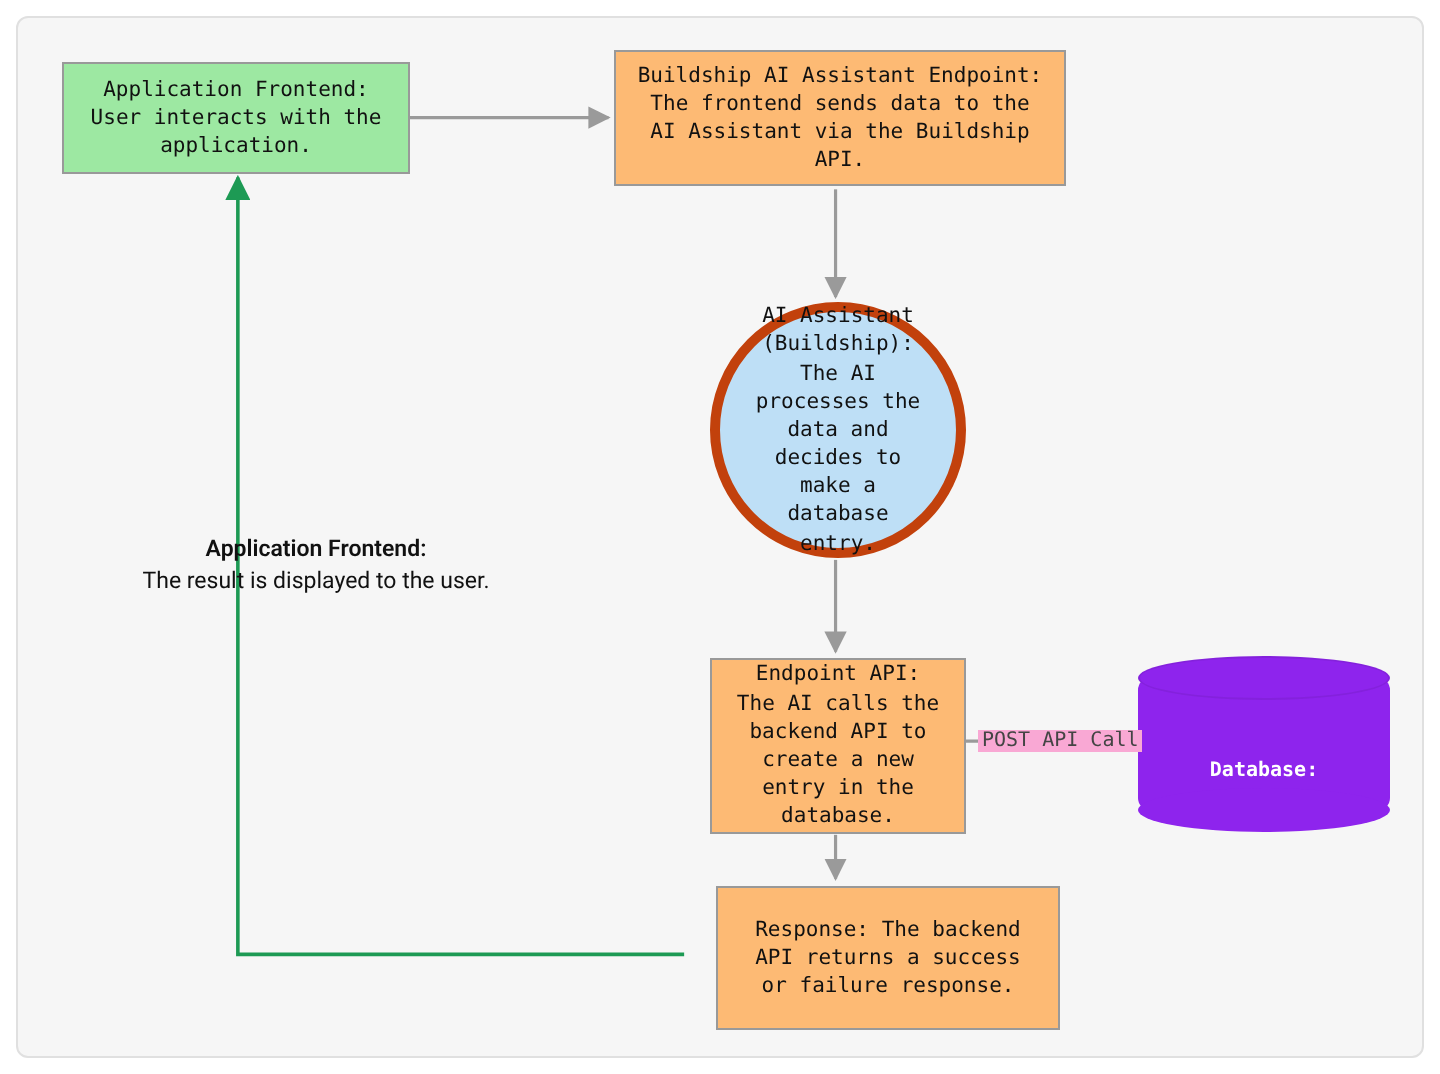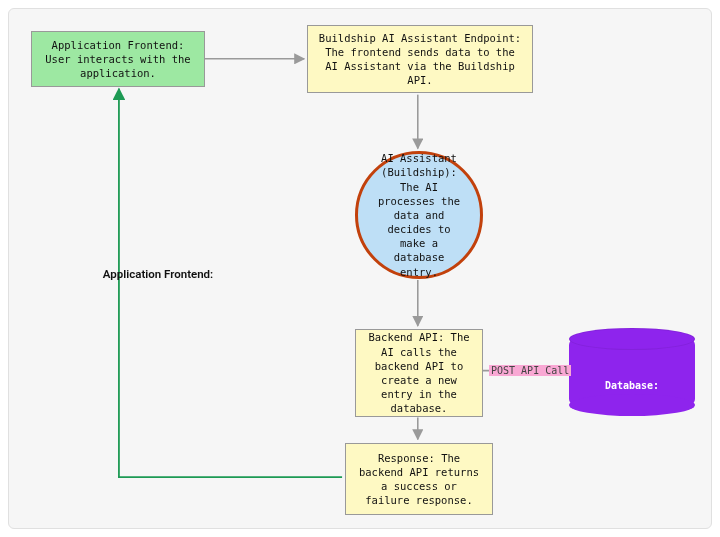--- a/index.html
+++ b/index.html
@@ -26,22 +26,22 @@
     color: #111;
     display: flex;
     align-items: center;
     justify-content: center;
     padding: 8px 10px;
   }
   .rect {
     border: 1px solid #999;
   }
   .green { background: #9de8a2; }
-  .blue  { background: #fef9c3; }
-  .circle { background: #bedff6; border: 3px solid #c2410c; border-radius: 50%; padding: 14px; }
+  .blue  { background: #fdba74; }
+  .circle { background: #bedff6; border: 5px solid #c2410c; border-radius: 50%; padding: 14px; }
   .db {
     background: #8e24ed;
     color: #fff;
     font-weight: 600;
     border-radius: 6px;
   }
   .db-top {
     position: absolute;
     left: 0; right: 0; top: -11px; height: 22px;
     background: #8e24ed;
@@ -123,41 +123,42 @@
   <div class="node circle" style="left:346px; top:142px; width:128px; height:128px;">
     <div>
       <span>AI Assistant (Buildship):</span>
       <span> </span>
       <span>The AI processes the data and decides to make a database entry.</span>
     </div>
   </div>
 
   <div class="node rect blue" style="left:346px; top:320px; width:128px; height:88px;">
     <div>
-      <span>Backend API:</span>
+      <span>Endpoint API:</span>
       <span> </span>
       <span>The AI calls the backend API to create a new entry in the database.</span>
     </div>
   </div>
 
   <div class="node db" style="left:560px; top:330px; width:126px; height:66px; font-size:10px;">
     <div class="db-top"></div>
     <div class="db-bot"></div>
     <div style="position:relative; z-index:2;margin-top:28px;">
       <span>Database:</span><br>
     </div>
   </div>
 
-  <div class="node rect blue" style="left:336px; top:434px; width:148px; height:72px;">
+  <div class="node rect blue" style="left:349px; top:434px; width:172px; height:72px;">
     <div>
       <span>Response:</span>
       <span> </span>
       <span>The backend API returns a success or failure response.</span>
     </div>
   </div>
 
   <div class="free-label" style="left:24px; top:258px; width:250px;">
     <div style="font-weight:600;">Application Frontend:</div>
+    <div>The result is displayed to the user.</div>
   </div>
 
   <div class="edge-label" style="left:480px; top:356px;">POST API Call</div>
 
 </div>
 
 </body></html>

